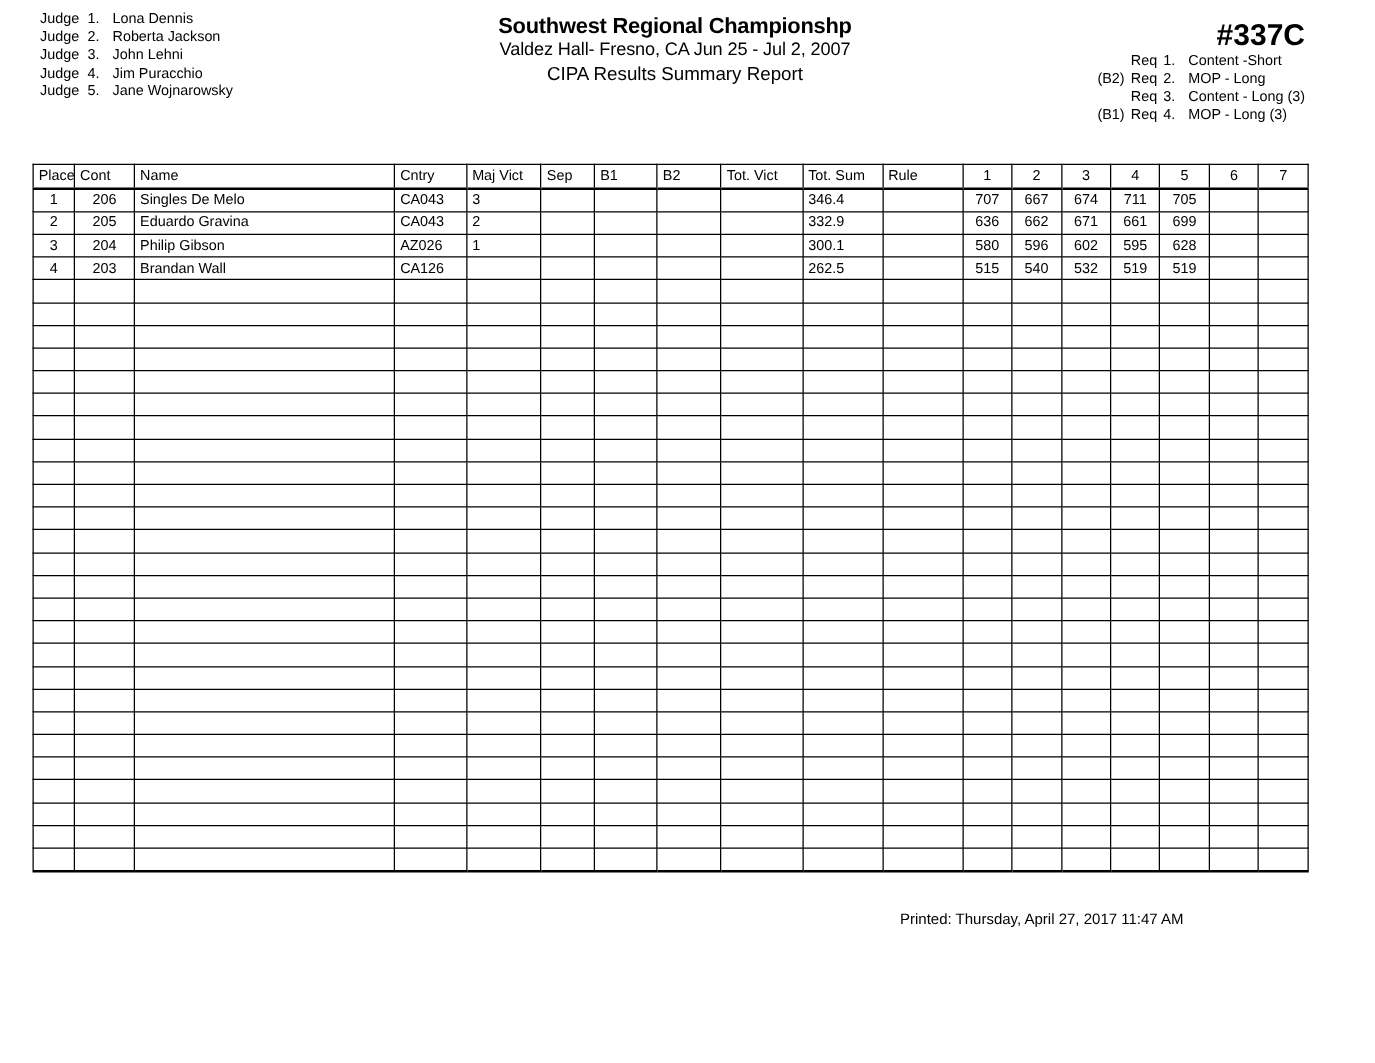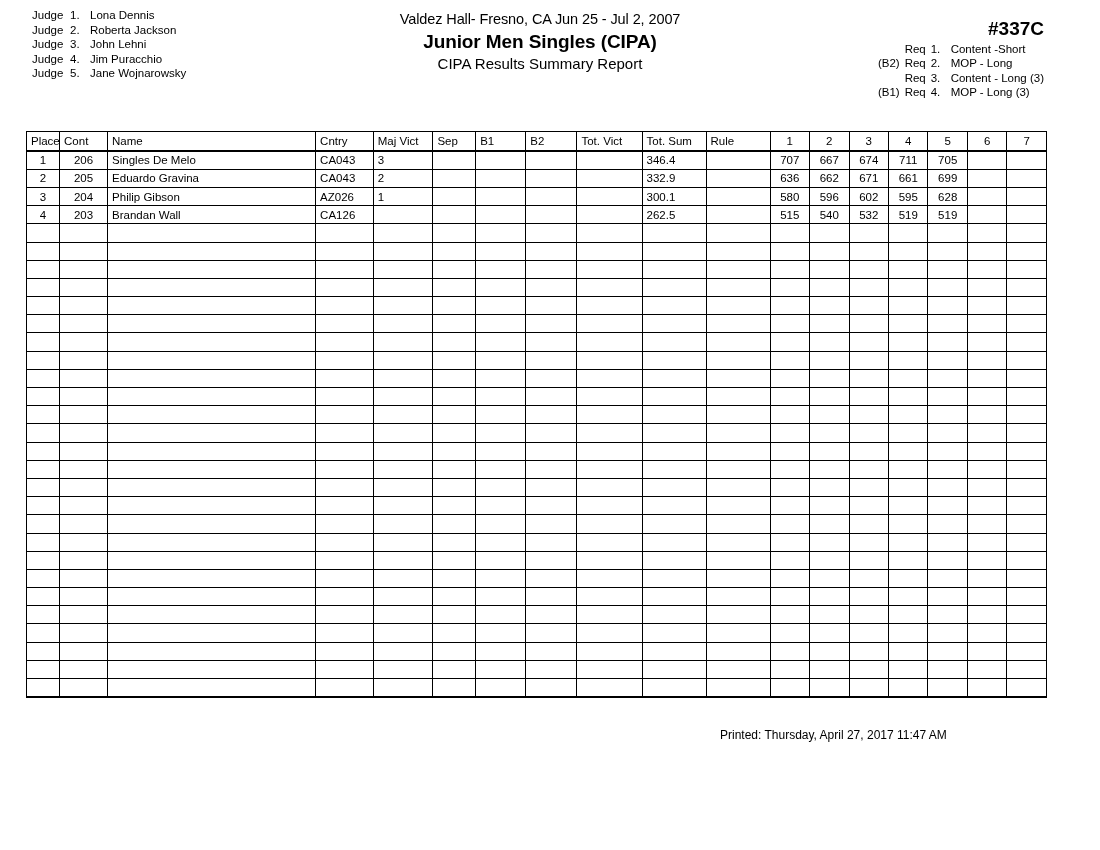--- a/index.html
+++ b/index.html
@@ -64,21 +64,21 @@
   }
 
   
   #right-block {
     position: absolute;
     right: 56px;
     top: 18px;
     text-align: right;
   }
   #event-number {
-    font-size: 19px;
+    font-size: 24px;
     font-weight: bold;
     line-height: 22px;
     margin-bottom: 2px;
   }
   .req-row {
     font-size: 11.5px;
     line-height: 14.4px;
     white-space: nowrap;
     text-align: left;
   }
@@ -145,22 +145,22 @@
 
 <div id="judges">
     <div class="judge-row"><span class="judge-word">Judge</span><span class="judge-num">1.</span><span class="judge-name">Lona Dennis</span></div>
     <div class="judge-row"><span class="judge-word">Judge</span><span class="judge-num">2.</span><span class="judge-name">Roberta Jackson</span></div>
     <div class="judge-row"><span class="judge-word">Judge</span><span class="judge-num">3.</span><span class="judge-name">John Lehni</span></div>
     <div class="judge-row"><span class="judge-word">Judge</span><span class="judge-num">4.</span><span class="judge-name">Jim Puracchio</span></div>
     <div class="judge-row"><span class="judge-word">Judge</span><span class="judge-num">5.</span><span class="judge-name">Jane Wojnarowsky</span></div>
   </div>
 
 <div id="title-block">
+  <div id="event-title">Southwest Regional Championshp</div>
   <div id="event-venue">Valdez Hall- Fresno, CA  Jun 25 - Jul 2, 2007</div>
-  <div id="event-category">Junior Men Singles (CIPA)</div>
   <div id="report-name">CIPA Results Summary Report</div>
 </div>
 
 <div id="right-block">
   <div id="event-number">#337C</div>
   <div id="req-list">
       <div class="req-row"><span class="req-prefix"></span><span class="req-word">Req</span><span class="req-num">1.</span><span class="req-label">Content -Short</span></div>
       <div class="req-row"><span class="req-prefix">(B2)</span><span class="req-word">Req</span><span class="req-num">2.</span><span class="req-label">MOP - Long</span></div>
       <div class="req-row"><span class="req-prefix"></span><span class="req-word">Req</span><span class="req-num">3.</span><span class="req-label">Content - Long (3)</span></div>
       <div class="req-row"><span class="req-prefix">(B1)</span><span class="req-word">Req</span><span class="req-num">4.</span><span class="req-label">MOP - Long (3)</span></div>

